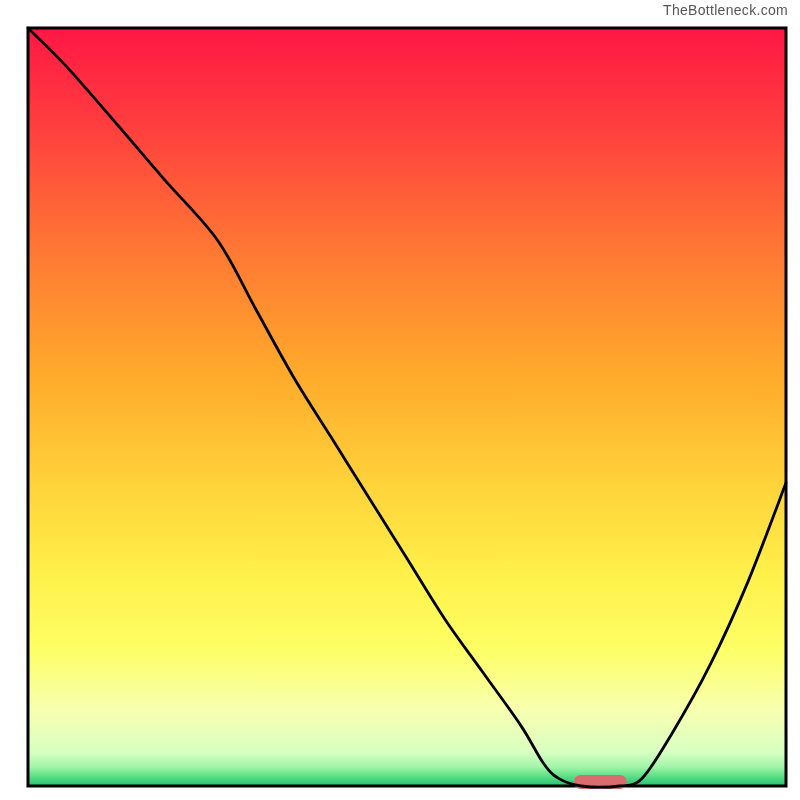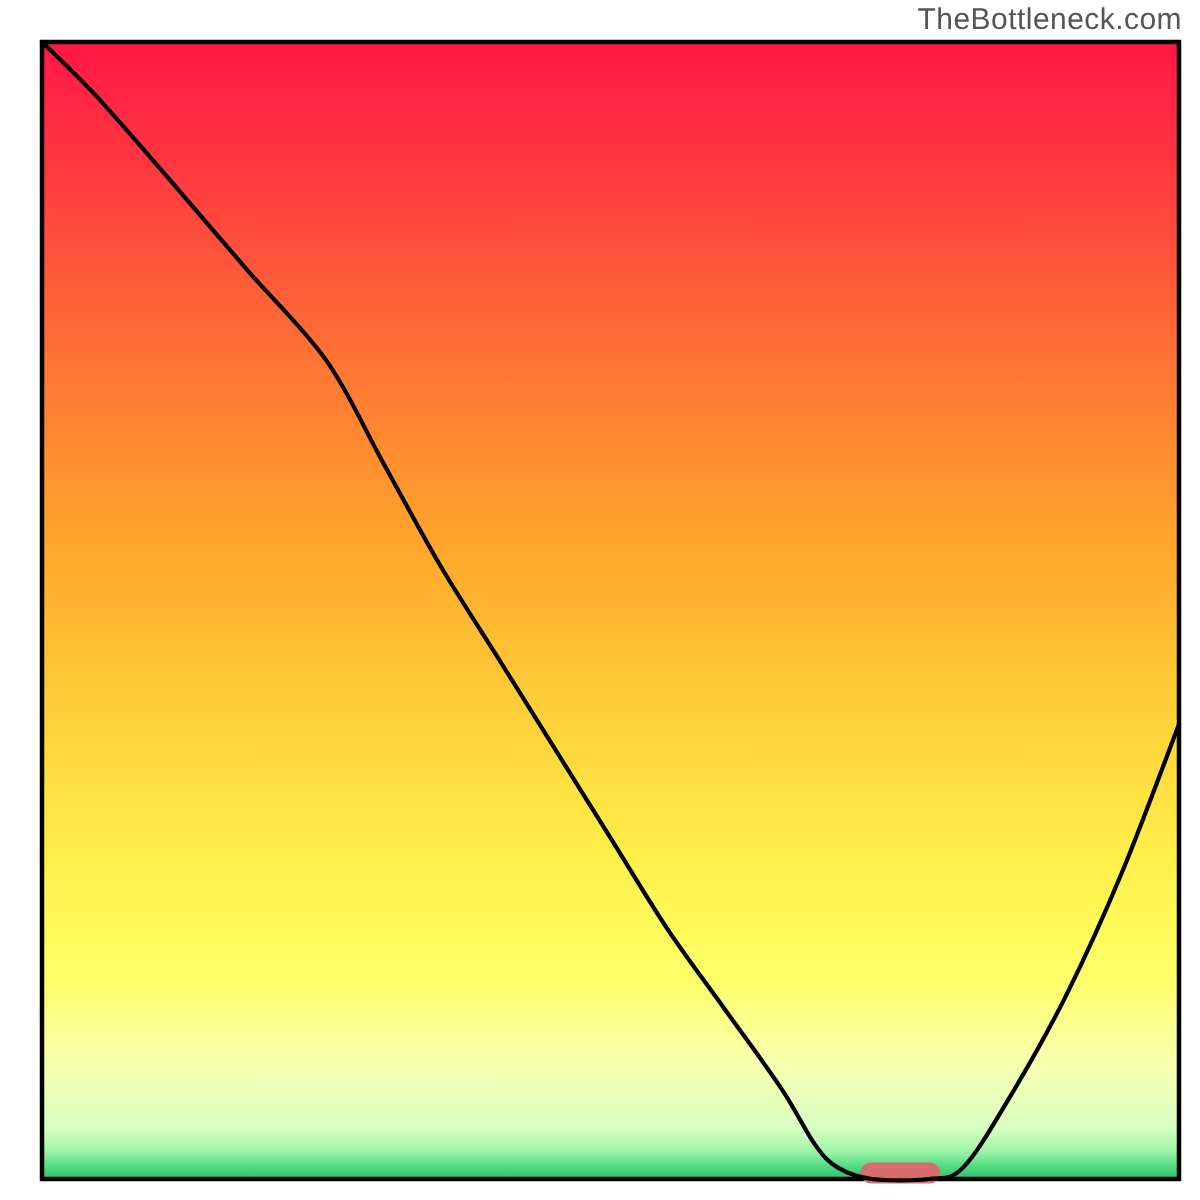--- a/index.html
+++ b/index.html
@@ -12,21 +12,21 @@
   }
   .chart-container {
     position: relative;
     width: 800px;
     height: 800px;
   }
   .watermark {
     position: absolute;
     top: 2px;
     right: 12px;
-    font-size: 20px;
+    font-size: 14px;
     font-weight: 500;
     color: #555555;
     letter-spacing: 0.3px;
     z-index: 5;
   }
   svg.plot {
     position: absolute;
     top: 0;
     left: 0;
   }

